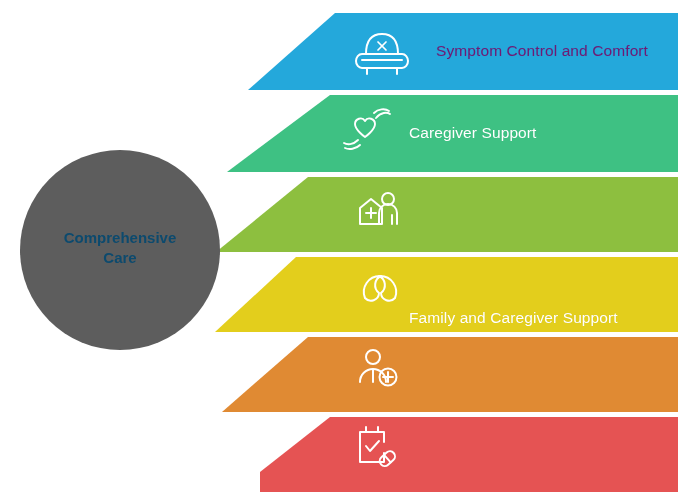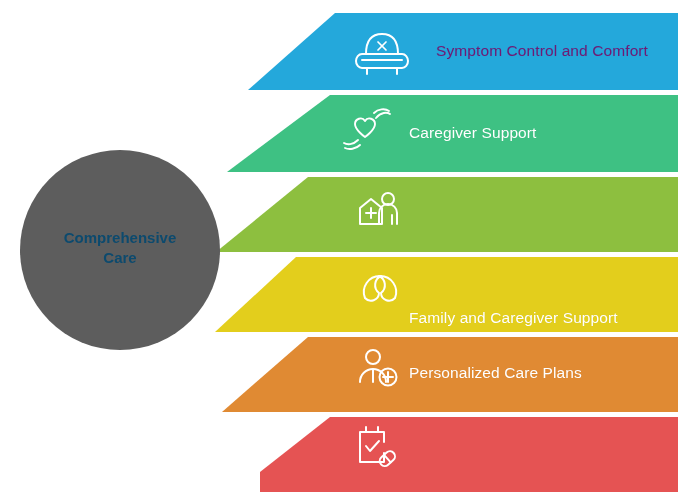--- a/index.html
+++ b/index.html
@@ -130,16 +130,15 @@
   <div class="hub-text" style="color: #0c4a6e;">Comprehensive
 Care</div>
 
   <div class="band-label" style="left: 424px; top: 41px; color: #701a75; margin-left: 12px;">Symptom Control and Comfort</div>
 
   <div class="band-label" style="left: 409px; top: 123px; color: rgb(255, 255, 255);">Caregiver Support</div>
 
 
   <div class="band-label" style="left: 409px; top: 284px; color: rgb(255, 255, 255); margin-top: 24px;">Family and Caregiver Support</div>
 
-  <div class="band-label" style="left: 409px; top: 363px; color: rgb(255, 255, 255);">Personalized Care Plans</div>
 
 
 </div>
 
 </body></html>

